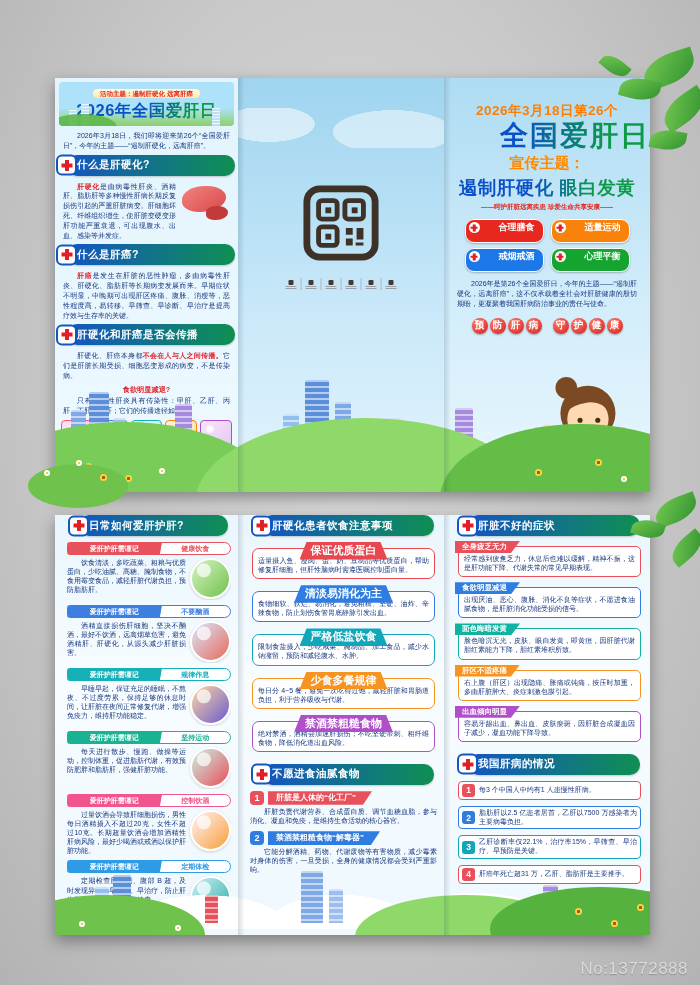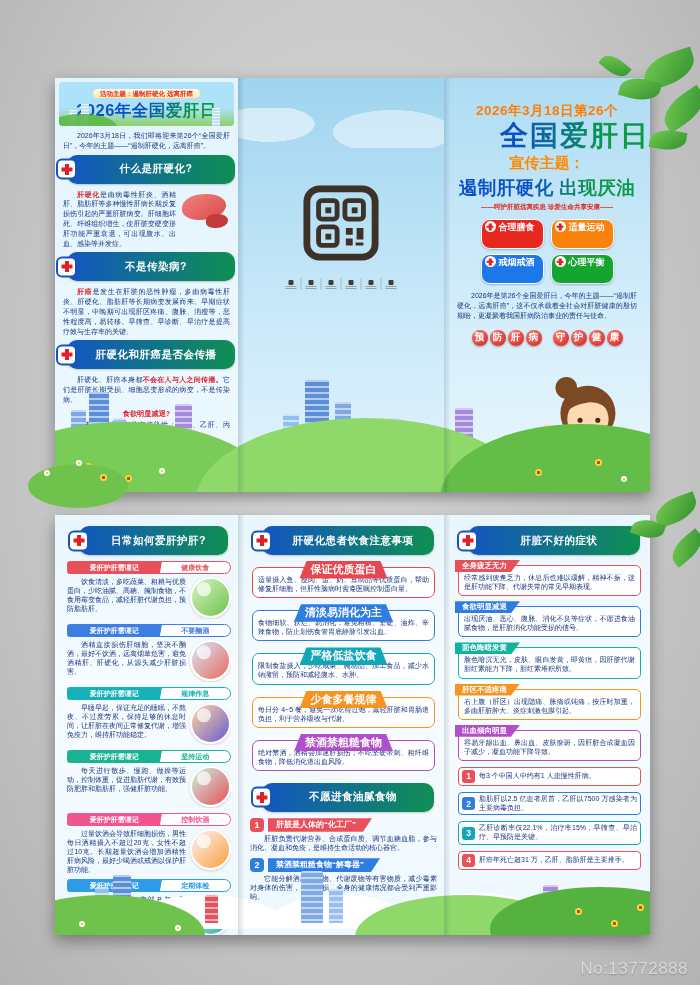--- a/index.html
+++ b/index.html
@@ -16,21 +16,21 @@
 .p-m{left:183px;width:206px}
 .p-r{left:389px;width:206px}
 .fp-l{background:linear-gradient(180deg,#e3f4fd,#eef9ff)}
 .fp-m{background:linear-gradient(180deg,#9fd4ef,#c8e8f9 55%,#e4f4fd)}
 .fp-r{background:linear-gradient(180deg,#aedcf3,#d3edfa 55%,#e9f7fe)}
 .bp{background:linear-gradient(180deg,#e9f6fd,#f7fcff 40%,#eef8fe)}
 .fold{position:absolute;top:0;bottom:0;width:9px;z-index:6;pointer-events:none;background:linear-gradient(90deg,rgba(20,50,80,.16),rgba(255,255,255,0) 75%)}
 .f1{left:183px}.f2{left:389px}
 
 
-.hbar{position:relative;height:29px;border-radius:10px;background:linear-gradient(90deg,#1356c2,#0f8f52);display:flex;align-items:center;justify-content:center;color:#fff;font-weight:bold;font-size:10.5px;letter-spacing:.5px;margin:0 3px 6px 12px;padding-left:10px;box-shadow:0 1px 2px rgba(0,0,0,.2)}
+.hbar{position:relative;height:21px;border-radius:10px;background:linear-gradient(90deg,#1356c2,#0f8f52);display:flex;align-items:center;color:#fff;font-weight:bold;font-size:10.5px;letter-spacing:.5px;margin:0 3px 6px 12px;padding-left:10px;box-shadow:0 1px 2px rgba(0,0,0,.2)}
 .cross{position:absolute;left:-11px;top:50%;transform:translateY(-50%);width:21px;height:21px;background:#fff;border:2px solid #1356c2;border-radius:6px}
 .cross::before,.cross::after{content:"";position:absolute;left:50%;top:50%;background:#e01f26;transform:translate(-50%,-50%)}
 .cross::before{width:11px;height:4px}
 .cross::after{width:4px;height:11px}
 
 
 .flb{position:relative;height:44px;margin:4px;border-radius:4px;overflow:hidden;background:linear-gradient(180deg,#aee2fa 58%,#8ed06b);text-align:center}
 .flb-ribbon{display:inline-block;margin-top:3px;font-size:6.5px;font-weight:bold;color:#e2251f;background:linear-gradient(180deg,#fffbe8,#ffe9a6);border-radius:8px;padding:0 7px;line-height:9px}
 .flb-title{font-size:16.5px;font-weight:900;letter-spacing:.5px;background:linear-gradient(90deg,#0a50c8 48%,#0a9c3a 78%);-webkit-background-clip:text;background-clip:text;color:transparent;line-height:20px}
 .flb-hill{position:absolute;left:-12px;bottom:-14px;width:70px;height:26px;border-radius:50%;background:#5db84a;opacity:.9}
@@ -56,33 +56,33 @@
 .cap-sep{width:1px;height:12px;background:#aeb8bd}
 .puffs{position:absolute;left:0;right:0;top:30px;height:40px;background:radial-gradient(46px 18px at 15% 40%,#ffffff88 99%,#0000),radial-gradient(60px 22px at 75% 60%,#ffffff77 99%,#0000)}
 
 
 .fr-date{margin-top:24px;text-align:center;font-size:13.5px;font-weight:900;color:#ff7e00;letter-spacing:.5px}
 .fr-title{text-align:right;font-size:28px;font-weight:700;letter-spacing:2px;line-height:1.15;background:linear-gradient(90deg,#0a50c8 35%,#0c9a48 80%);-webkit-background-clip:text;background-clip:text;color:transparent}
 .fr-sub{text-align:center;font-size:15px;font-weight:900;color:#ff8a00;margin-top:2px}
 .fr-theme{text-align:center;font-size:18.5px;font-weight:900;letter-spacing:.5px;margin-top:2px;background:linear-gradient(90deg,#0a50c8 42%,#0c9a48 72%);-webkit-background-clip:text;background-clip:text;color:transparent}
 .fr-slogan{text-align:center;font-size:6.5px;font-weight:bold;color:#e2251f;margin-top:3px}
 .fr-badges{display:grid;grid-template-columns:auto auto;gap:5px 7px;justify-content:center;margin-top:7px}
-.pill{display:flex;align-items:flex-start;gap:3px;border:1.5px solid #fff;border-radius:9px;padding:1px 8px 14px 3px;color:#fff;font-weight:bold;font-size:9px;background:var(--c);box-shadow:0 1px 2px rgba(0,0,0,.25)}
+.pill{display:flex;align-items:center;gap:19px;border:1.5px solid #fff;border-radius:9px;padding:1px 8px 8px 3px;color:#fff;font-weight:bold;font-size:9px;background:var(--c);box-shadow:0 1px 2px rgba(0,0,0,.25)}
 .mini-cross{width:11px;height:11px;background:#fff;border-radius:50%;position:relative;flex:0 0 11px}
 .mini-cross::before,.mini-cross::after{content:"";position:absolute;left:50%;top:50%;background:#e01f26;transform:translate(-50%,-50%)}
 .mini-cross::before{width:7px;height:2.5px}
 .mini-cross::after{width:2.5px;height:7px}
 .fr-para{margin:7px 13px 0;font-size:7px;color:#15357e;line-height:1.45;text-align:justify;text-indent:2em}
 .fr-stamp{display:flex;justify-content:center;gap:2px;margin-top:8px}
 .sc{width:16px;height:16px;border-radius:50%;background:radial-gradient(circle at 35% 30%,#ff7a6a,#d21d1d);color:#fff;font-size:9.5px;font-weight:bold;display:flex;align-items:center;justify-content:center;box-shadow:0 1px 2px rgba(0,0,0,.3)}
 .sgap{width:7px}
 .doctor{position:absolute;right:-4px;bottom:-2px;z-index:4}
 
 
-.bp-in{padding:11px 7px 0 12px}
+.bp-in{padding:0 7px 0 12px}
 .kb-sec{margin-bottom:5px}
 .kb-tab{height:13px;border:1px solid var(--c);border-radius:3px 8px 8px 3px;background:linear-gradient(100deg,var(--c) 57%,#fff 57.5%);display:flex;overflow:hidden}
 .kb-tab-l{flex:0 0 57%;color:#fff;font-weight:bold;font-size:7px;text-align:center;line-height:11.5px}
 .kb-tab-r{flex:1;color:var(--c);font-weight:bold;font-size:7px;text-align:center;line-height:11.5px}
 .kb-body{overflow:hidden}
 .kb-circle{float:right;width:41px;height:41px;border-radius:50%;margin:3px 0 1px 4px;border:2px solid #fff;box-shadow:0 1px 3px rgba(0,0,0,.18);background:radial-gradient(circle at 32% 28%,#ffffffb3 18%,#fff0 20%),linear-gradient(135deg,var(--a),var(--b))}
 .kb-text{font-size:7px;color:#15357e;line-height:1.3;text-align:justify;text-indent:2em;margin-top:3px}
 
 
 .dbox{position:relative;border:1.5px solid var(--c);border-radius:7px;background:#fff;margin:12px 2px 0;padding:7px 5px 4px}
@@ -130,21 +130,21 @@
       <p class="intro">2026年3月18日，我们即将迎来第26个“全国爱肝日”，今年的主题——“遏制肝硬化，远离肝癌”。</p>
 
       <div class="hbar">
         <span class="cross"></span>
         <span>什么是肝硬化?</span>
       </div>
       <p class="ftext"><span class="liver"></span><span class="lead">肝硬化</span><span>是由病毒性肝炎、酒精肝、脂肪肝等多种慢性肝病长期反复损伤引起的严重肝脏病变。肝细胞坏死、纤维组织增生，使肝脏变硬变形肝功能严重衰退，可出现腹水、出血、感染等并发症。</span></p>
 
       <div class="hbar">
         <span class="cross"></span>
-        <span>不是传染病?</span>
+        <span>什么是肝癌?</span>
       </div>
       <p class="ftext"><span class="lead">肝癌</span><span>是发生在肝脏的恶性肿瘤，多由病毒性肝炎、肝硬化、脂肪肝等长期病变发展而来。早期症状不明显，中晚期可出现肝区疼痛、腹胀、消瘦等，恶性程度高，易转移。早筛查、早诊断、早治疗是提高疗效与生存率的关键。</span></p>
 
       <div class="hbar">
         <span class="cross"></span>
         <span>肝硬化和肝癌是否会传播</span>
       </div>
       <p class="ftext"><span>肝硬化、肝癌本身都</span><span class="em-red">不会在人与人之间传播。</span><span>它们是肝脏长期受损、细胞恶变形成的病变，不是传染病。</span></p>
       <p class="ftext subq">食欲明显减退?</p>
       <p class="ftext" style="margin-top:0">只有病毒性肝炎具有传染性：甲肝、乙肝、丙肝、丁肝、戊肝；它们的传播途径如下。</p>
@@ -223,21 +223,21 @@
             <span class="cap-line"></span>
             <span class="cap-line"></span>
           </span>
       </div>
     </div>
 
     <div class="panel p-r fp-r">
       <div class="fr-date">2026年3月18日第26个</div>
       <div class="fr-title">全国爱肝日</div>
       <div class="fr-sub">宣传主题：</div>
-      <div class="fr-theme">遏制肝硬化 出现厌油</div>
+      <div class="fr-theme">遏制肝硬化 眼白发黄</div>
       <div class="fr-slogan">——呵护肝脏远离疾患 珍爱生命共享安康——</div>
       <div class="fr-badges">
         <span class="pill" style="--c:linear-gradient(180deg,#ff5a4e,#d71d14);background:#e8281e">
             <span class="mini-cross"></span>
             <span>合理膳食</span>
           </span>
         <span class="pill" style="background:#f8820a">
             <span class="mini-cross"></span>
             <span>适量运动</span>
           </span>
@@ -458,20 +458,24 @@
           </div>
         <div class="sbox" style="--c:#f79421">
             <div class="stag">肝区不适疼痛</div>
             <p class="stext">右上腹（肝区）出现隐痛、胀痛或钝痛，按压时加重，多由肝脏肿大、炎症刺激包膜引起。</p>
           </div>
         <div class="sbox" style="--c:#b04fc9">
             <div class="stag">出血倾向明显</div>
             <p class="stext">容易牙龈出血、鼻出血、皮肤瘀斑，因肝脏合成凝血因子减少，凝血功能下降导致。</p>
           </div>
 
+        <div class="hbar" style="margin-top:12px">
+          <span class="cross"></span>
+          <span>我国肝病的情况</span>
+        </div>
 
         <div class="fact" style="--c:#e8505b">
             <span class="fnum">1</span>
             <span class="facttext">每3 个中国人中约有1 人患慢性肝病。</span>
           </div>
         <div class="fact" style="--c:#2f7de1">
             <span class="fnum">2</span>
             <span class="facttext">脂肪肝以2.5 亿患者居首，乙肝以7500 万感染者为主要病毒负担。</span>
           </div>
         <div class="fact" style="--c:#12a7b8">

